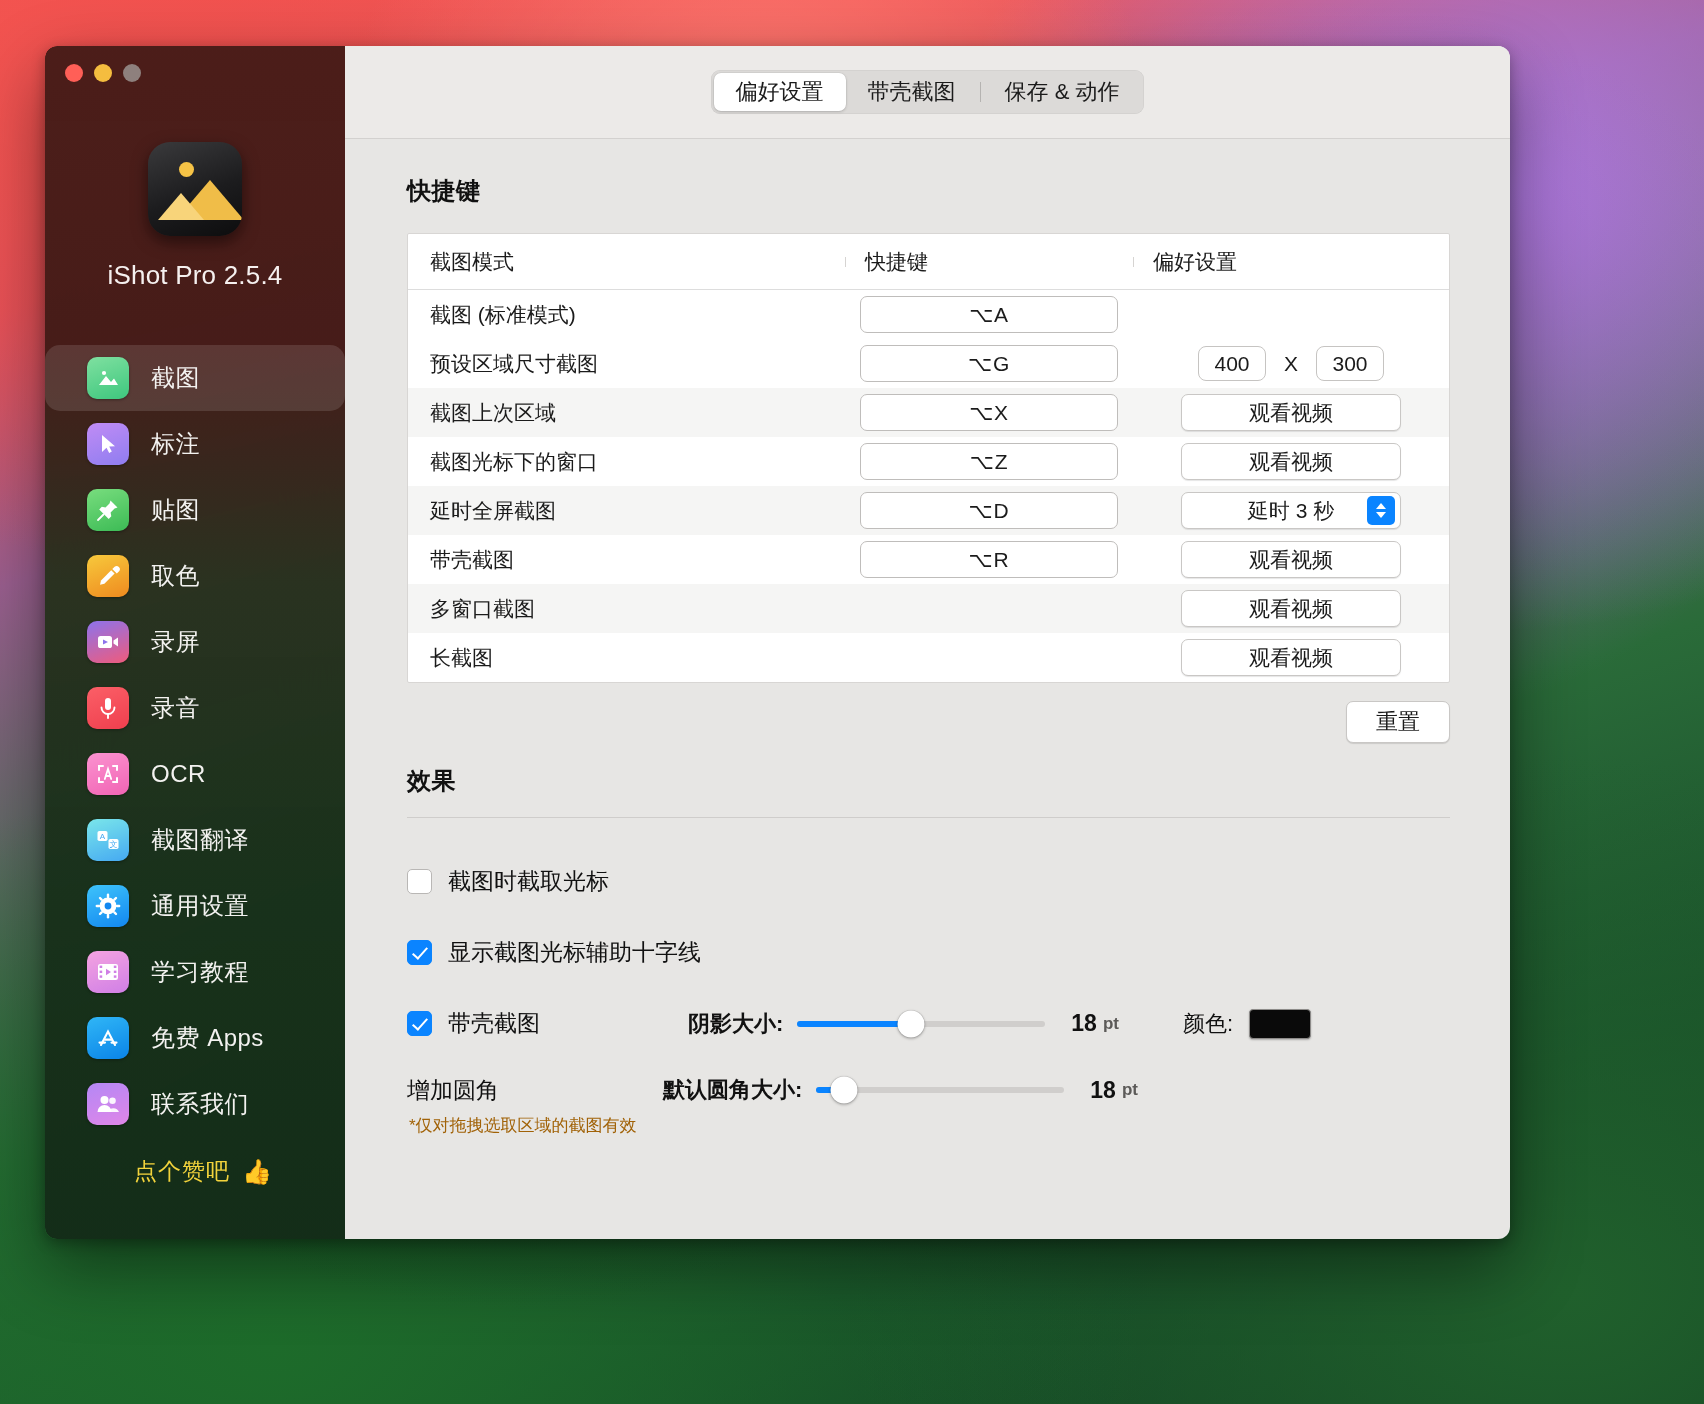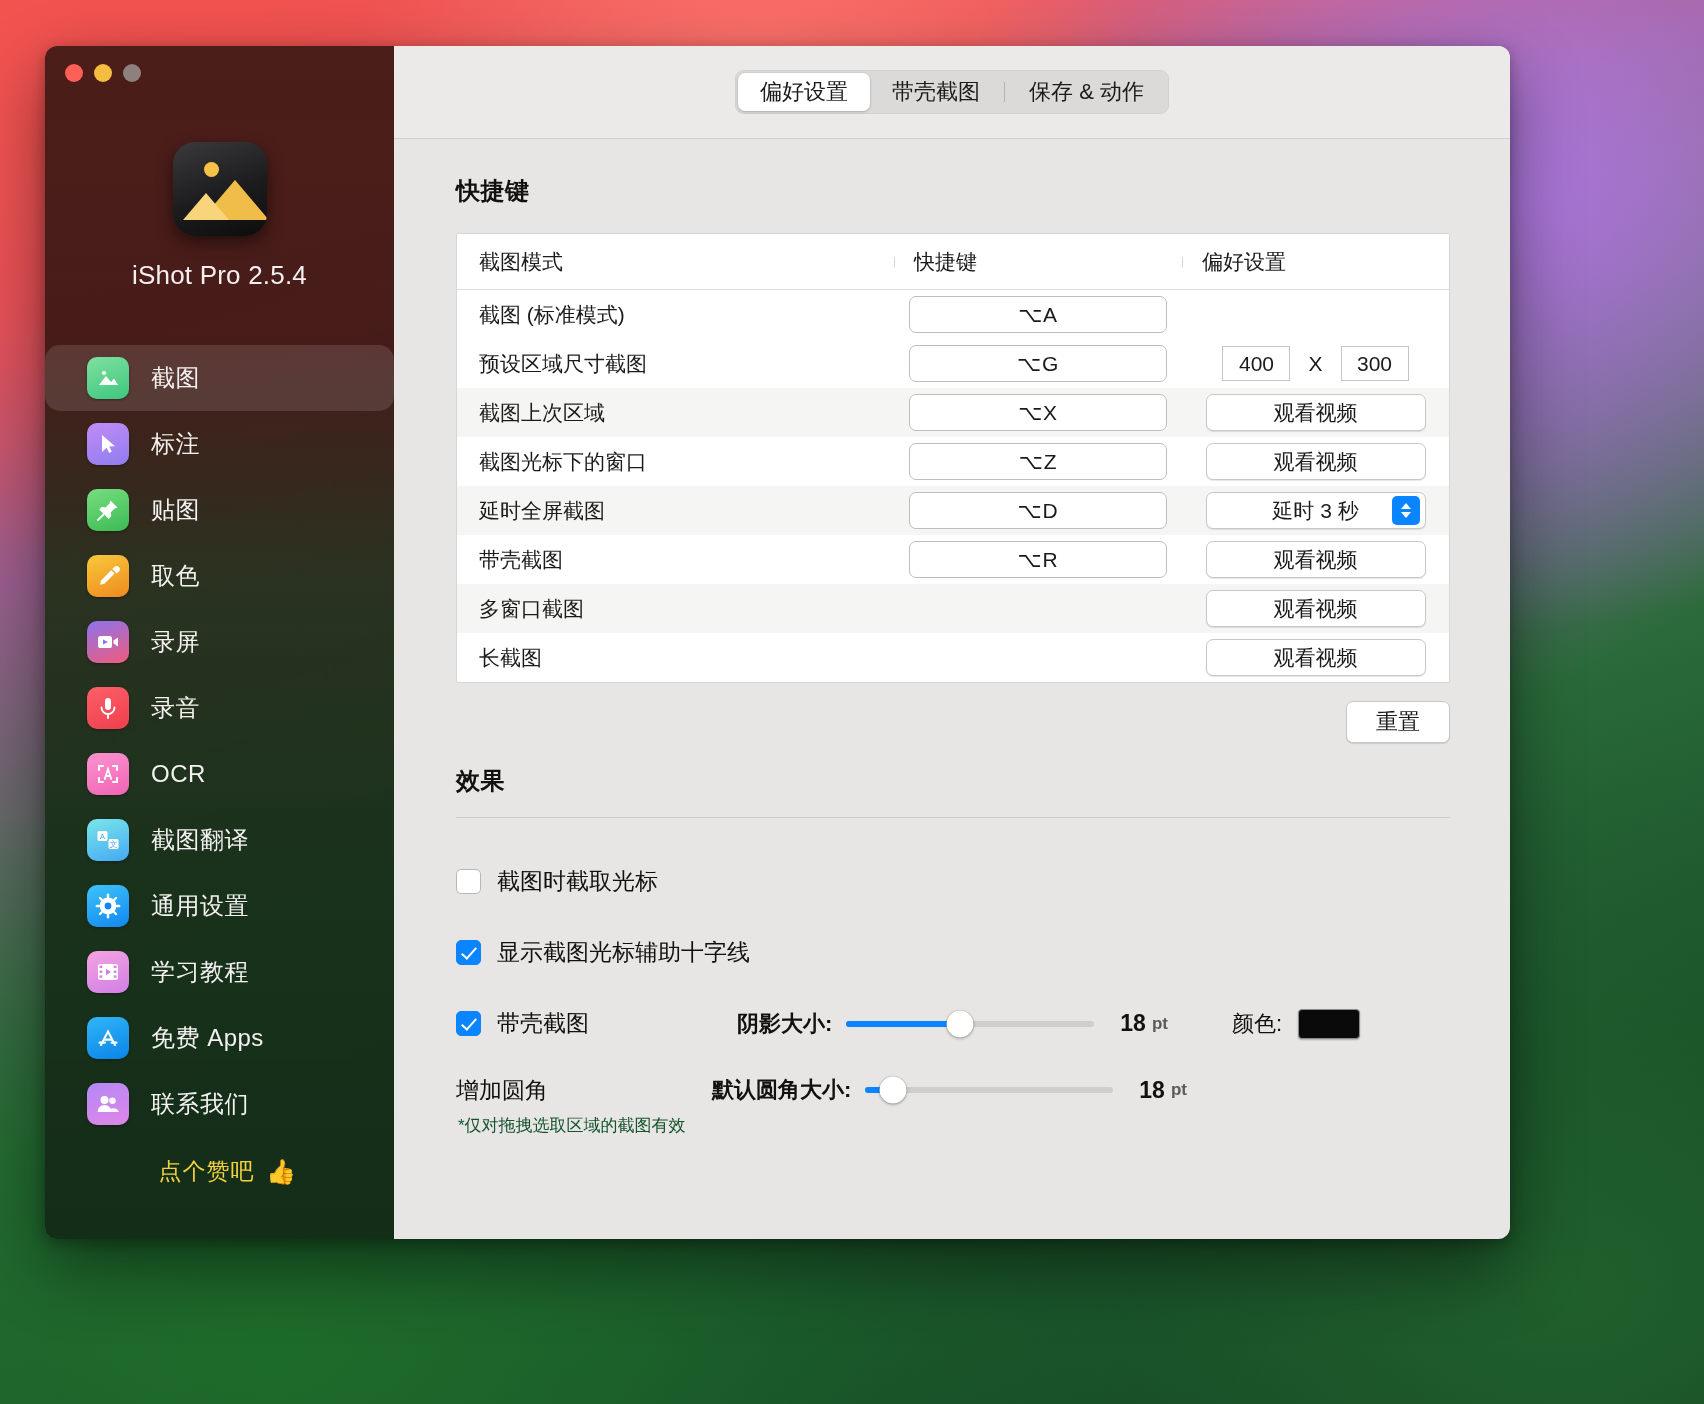--- a/index.html
+++ b/index.html
@@ -40,21 +40,21 @@
     left: 45px; top: 46px;
     width: 1465px; height: 1193px;
     border-radius: 12px;
     overflow: hidden;
     display: flex;
     box-shadow: 0 28px 70px rgba(0,0,0,.45), 0 4px 14px rgba(0,0,0,.3);
   }
 
   
   #sidebar {
-    width: 349px;
+    width: 300px;
     height: 100%;
     position: relative;
     flex: none;
     background:
       linear-gradient(180deg, rgba(70,28,24,.97) 0%, rgba(64,26,22,.96) 25%, rgba(38,48,28,.96) 45%, rgba(24,48,26,.97) 70%, rgba(20,44,24,.98) 100%);
     backdrop-filter: blur(30px);
     color: #fff;
   }
   .traffic {
     position: absolute; left: 20px; top: 18px;
@@ -226,21 +226,21 @@
     box-shadow: 0 1px 1px rgba(0,0,0,.10);
     display: flex; align-items: center; justify-content: center;
     font-size: 21px; color: #1b1b1b;
     white-space: nowrap;
   }
   .size-wrap { display: flex; align-items: center; gap: 18px; }
   .size-field {
     width: 68px; height: 35px;
     background: #fff;
     border: 1px solid #c6c4c2;
-    border-radius: 0;
+    border-radius: 8px;
     display: flex; align-items: center; justify-content: center;
     font-size: 21px; color: #1b1b1b;
   }
   .size-x { font-size: 21px; color: #1b1b1b; }
 
   .popup-btn {
     width: 220px; height: 37px;
     background: #fff;
     border: .5px solid #c9c7c5;
     border-radius: 7px;
@@ -341,21 +341,21 @@
   .color-swatch {
     width: 62px; height: 30px;
     border-radius: 4px;
     background: #0a0a0a;
     border: .5px solid #8d8b89;
     box-shadow: 0 1px 2px rgba(0,0,0,.25);
   }
 
   .note {
     font-size: 17px;
-    color: #14532d;
+    color: #a16207;
     margin-top: 8px;
     margin-left: 2px;
   }
 </style>
 </head>
 <body>
 
 <div id="desktop">
 
   <div id="window">

